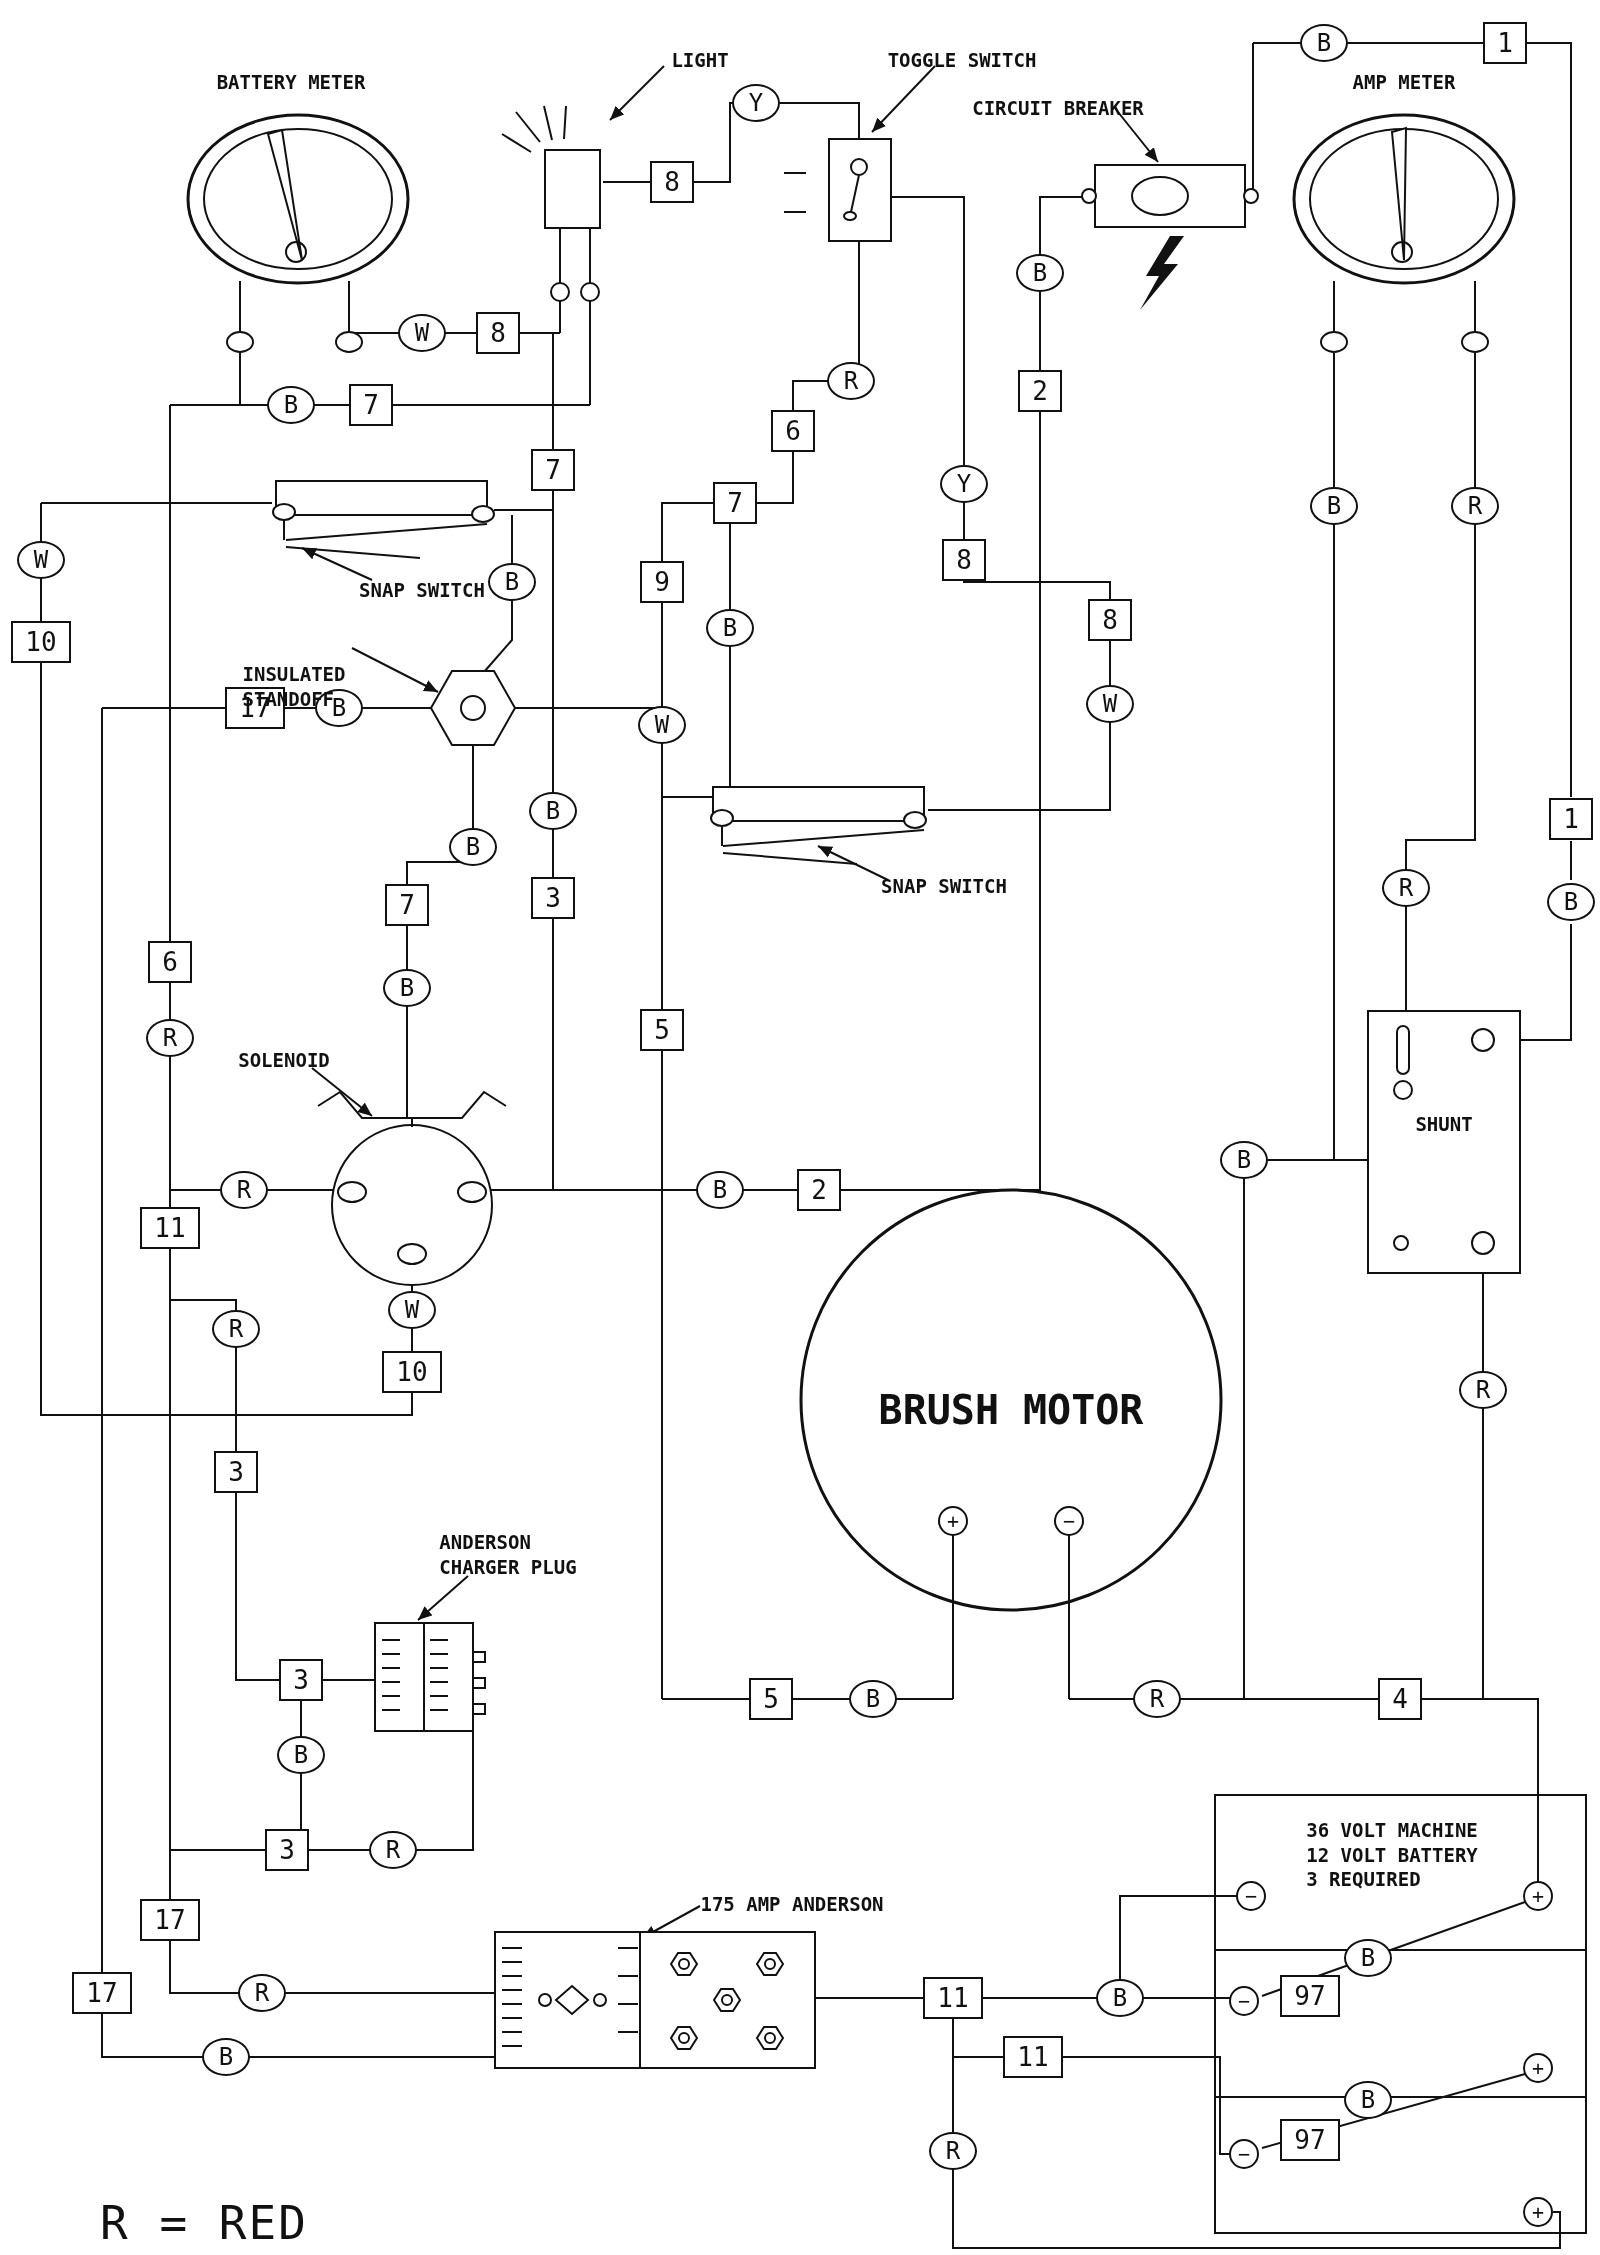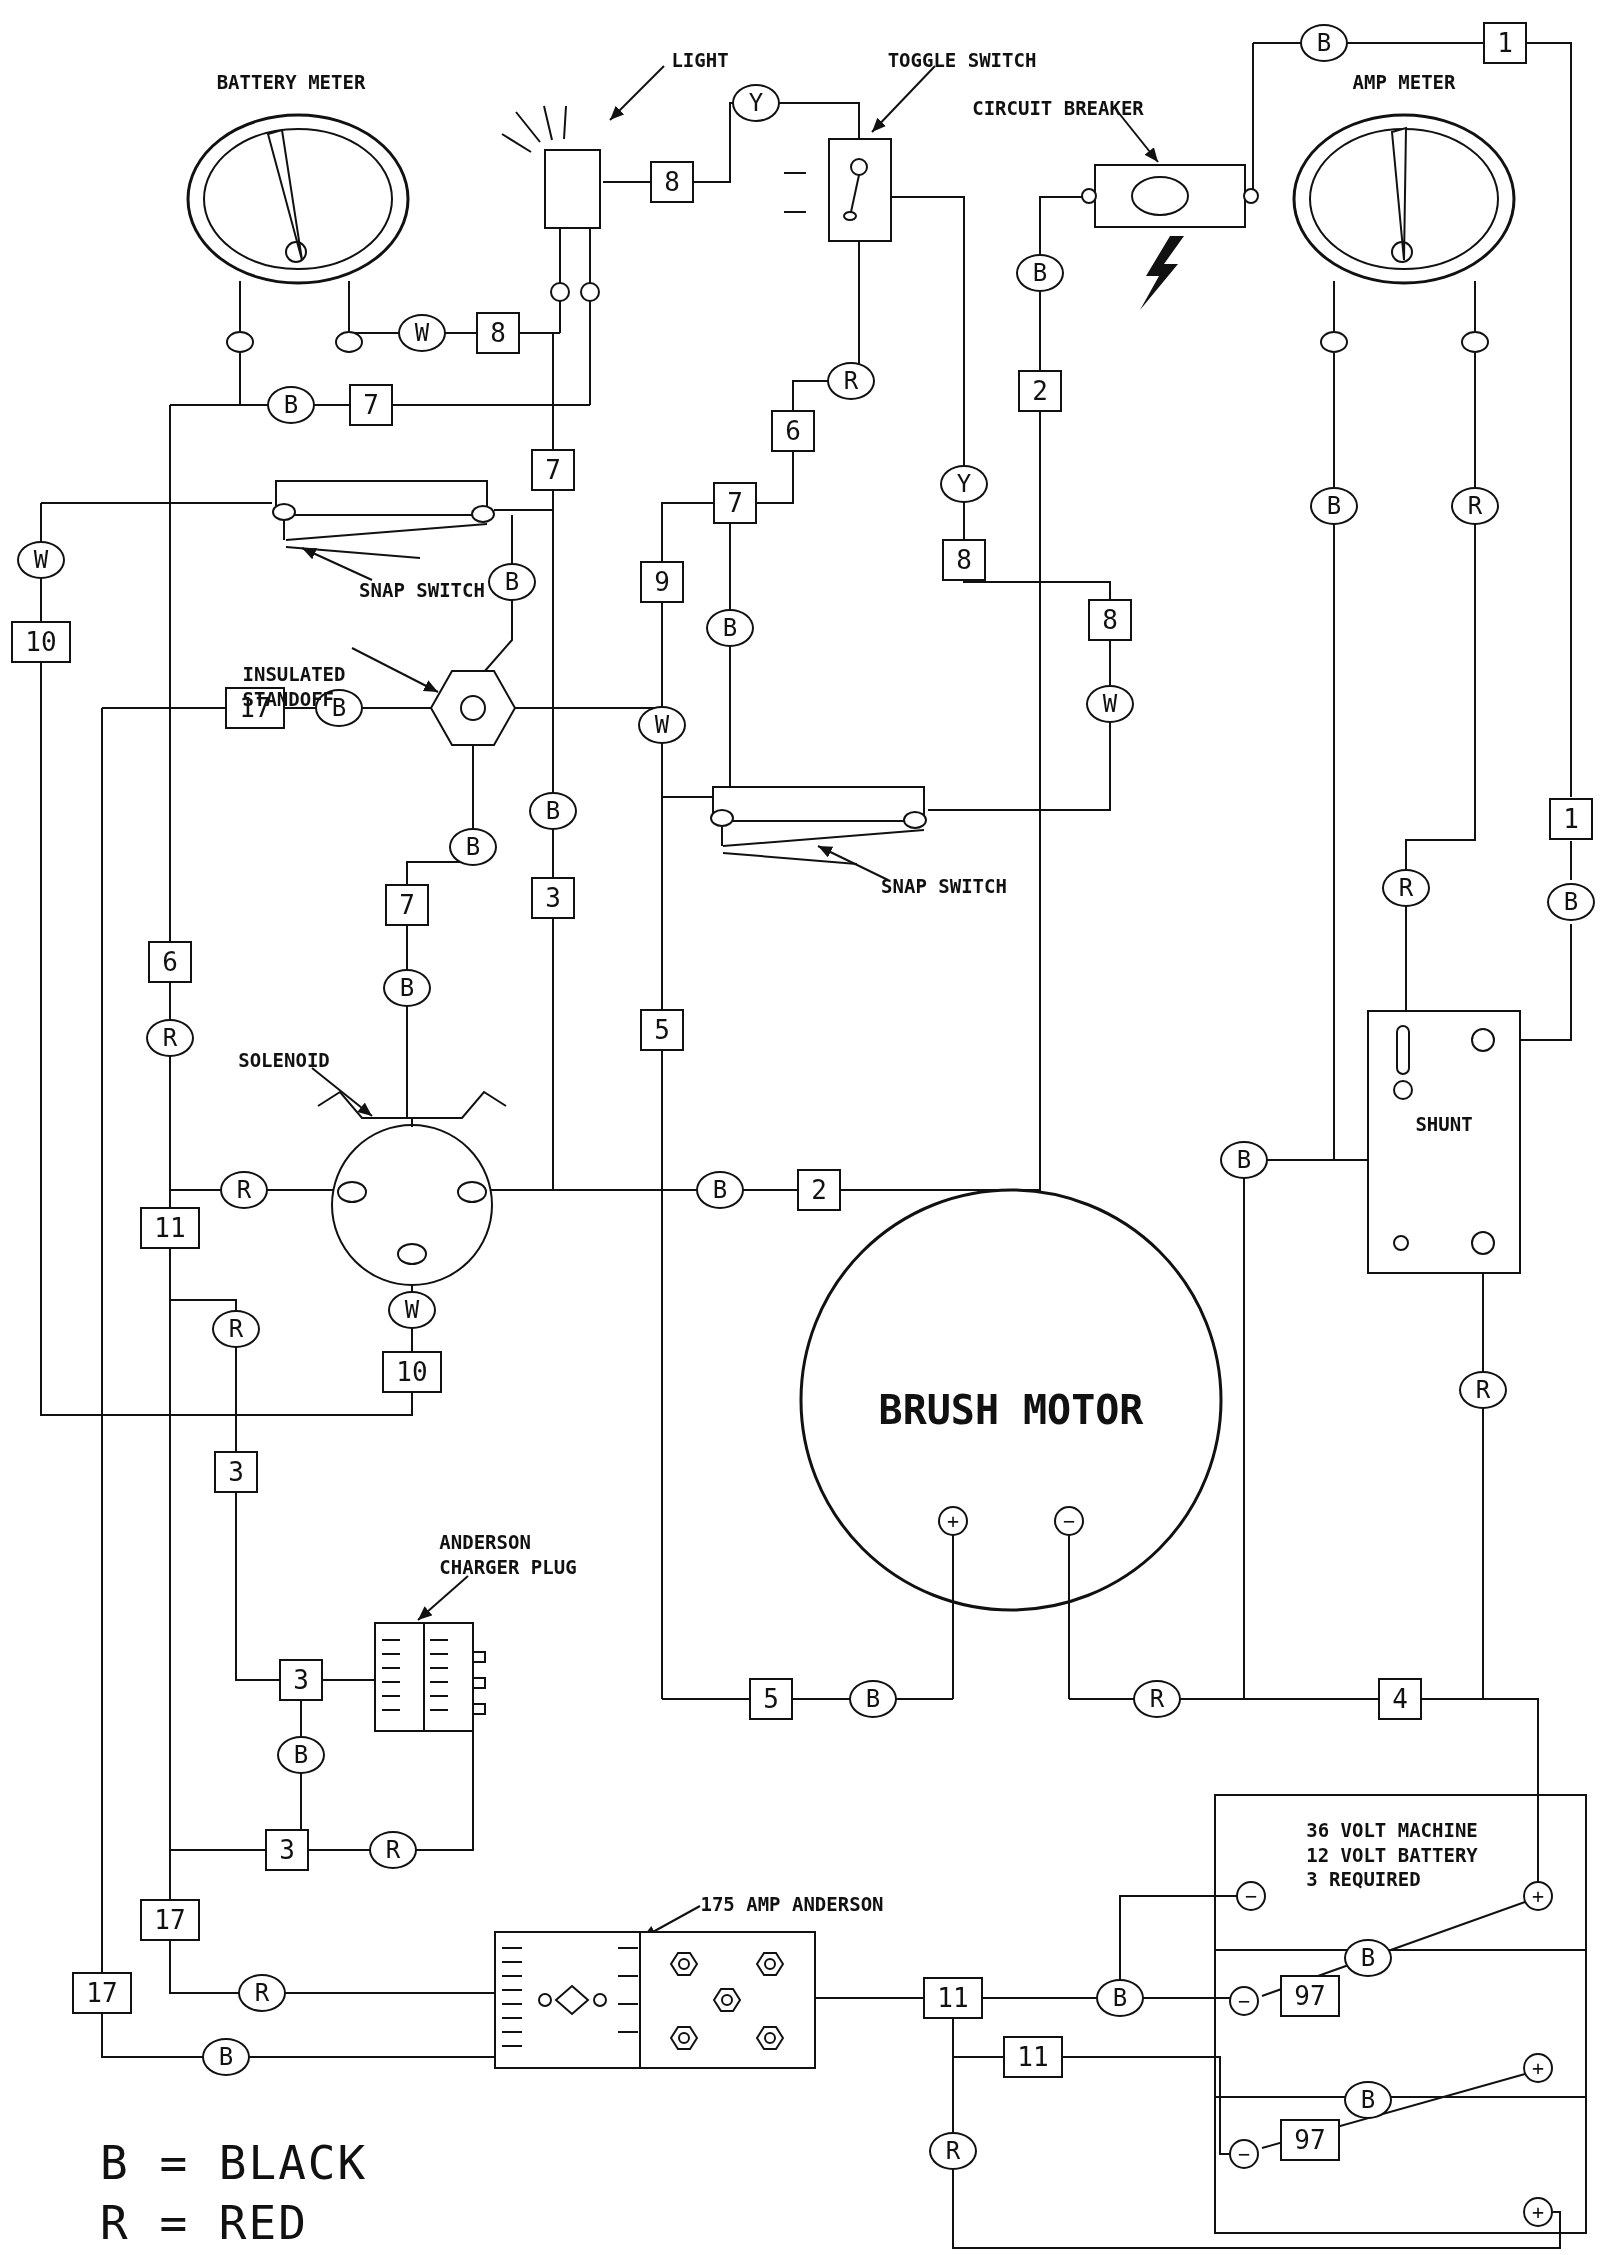--- a/index.html
+++ b/index.html
@@ -277,17 +277,16 @@
       <div class="complabel" style="left: 944px; top: 874px;">SNAP SWITCH</div>
       <div class="complabel" style="left: 284px; top: 1048px;">SOLENOID</div>
       <div class="complabel" style="left: 1444px; top: 1112px;">SHUNT</div>
       <div class="complabel" style="left: 1011px; top: 1384px; font-size: 40px;">BRUSH MOTOR</div>
       <div class="complabel" style="left: 508px; top: 1530px;">ANDERSON
 CHARGER PLUG</div>
       <div class="complabel" style="left: 792px; top: 1892px;">175 AMP ANDERSON</div>
       <div class="complabel" style="left: 1392px; top: 1818px;">36 VOLT MACHINE
 12 VOLT BATTERY
 3 REQUIRED</div>
-      <div class="legend-item" style="left: 100px; top: 2136px;">B = BLACK</div>
       <div class="legend-item" style="left: 100px; top: 2196px;">R = RED</div>
     </div>
 
 </div>
 
 </body></html>

